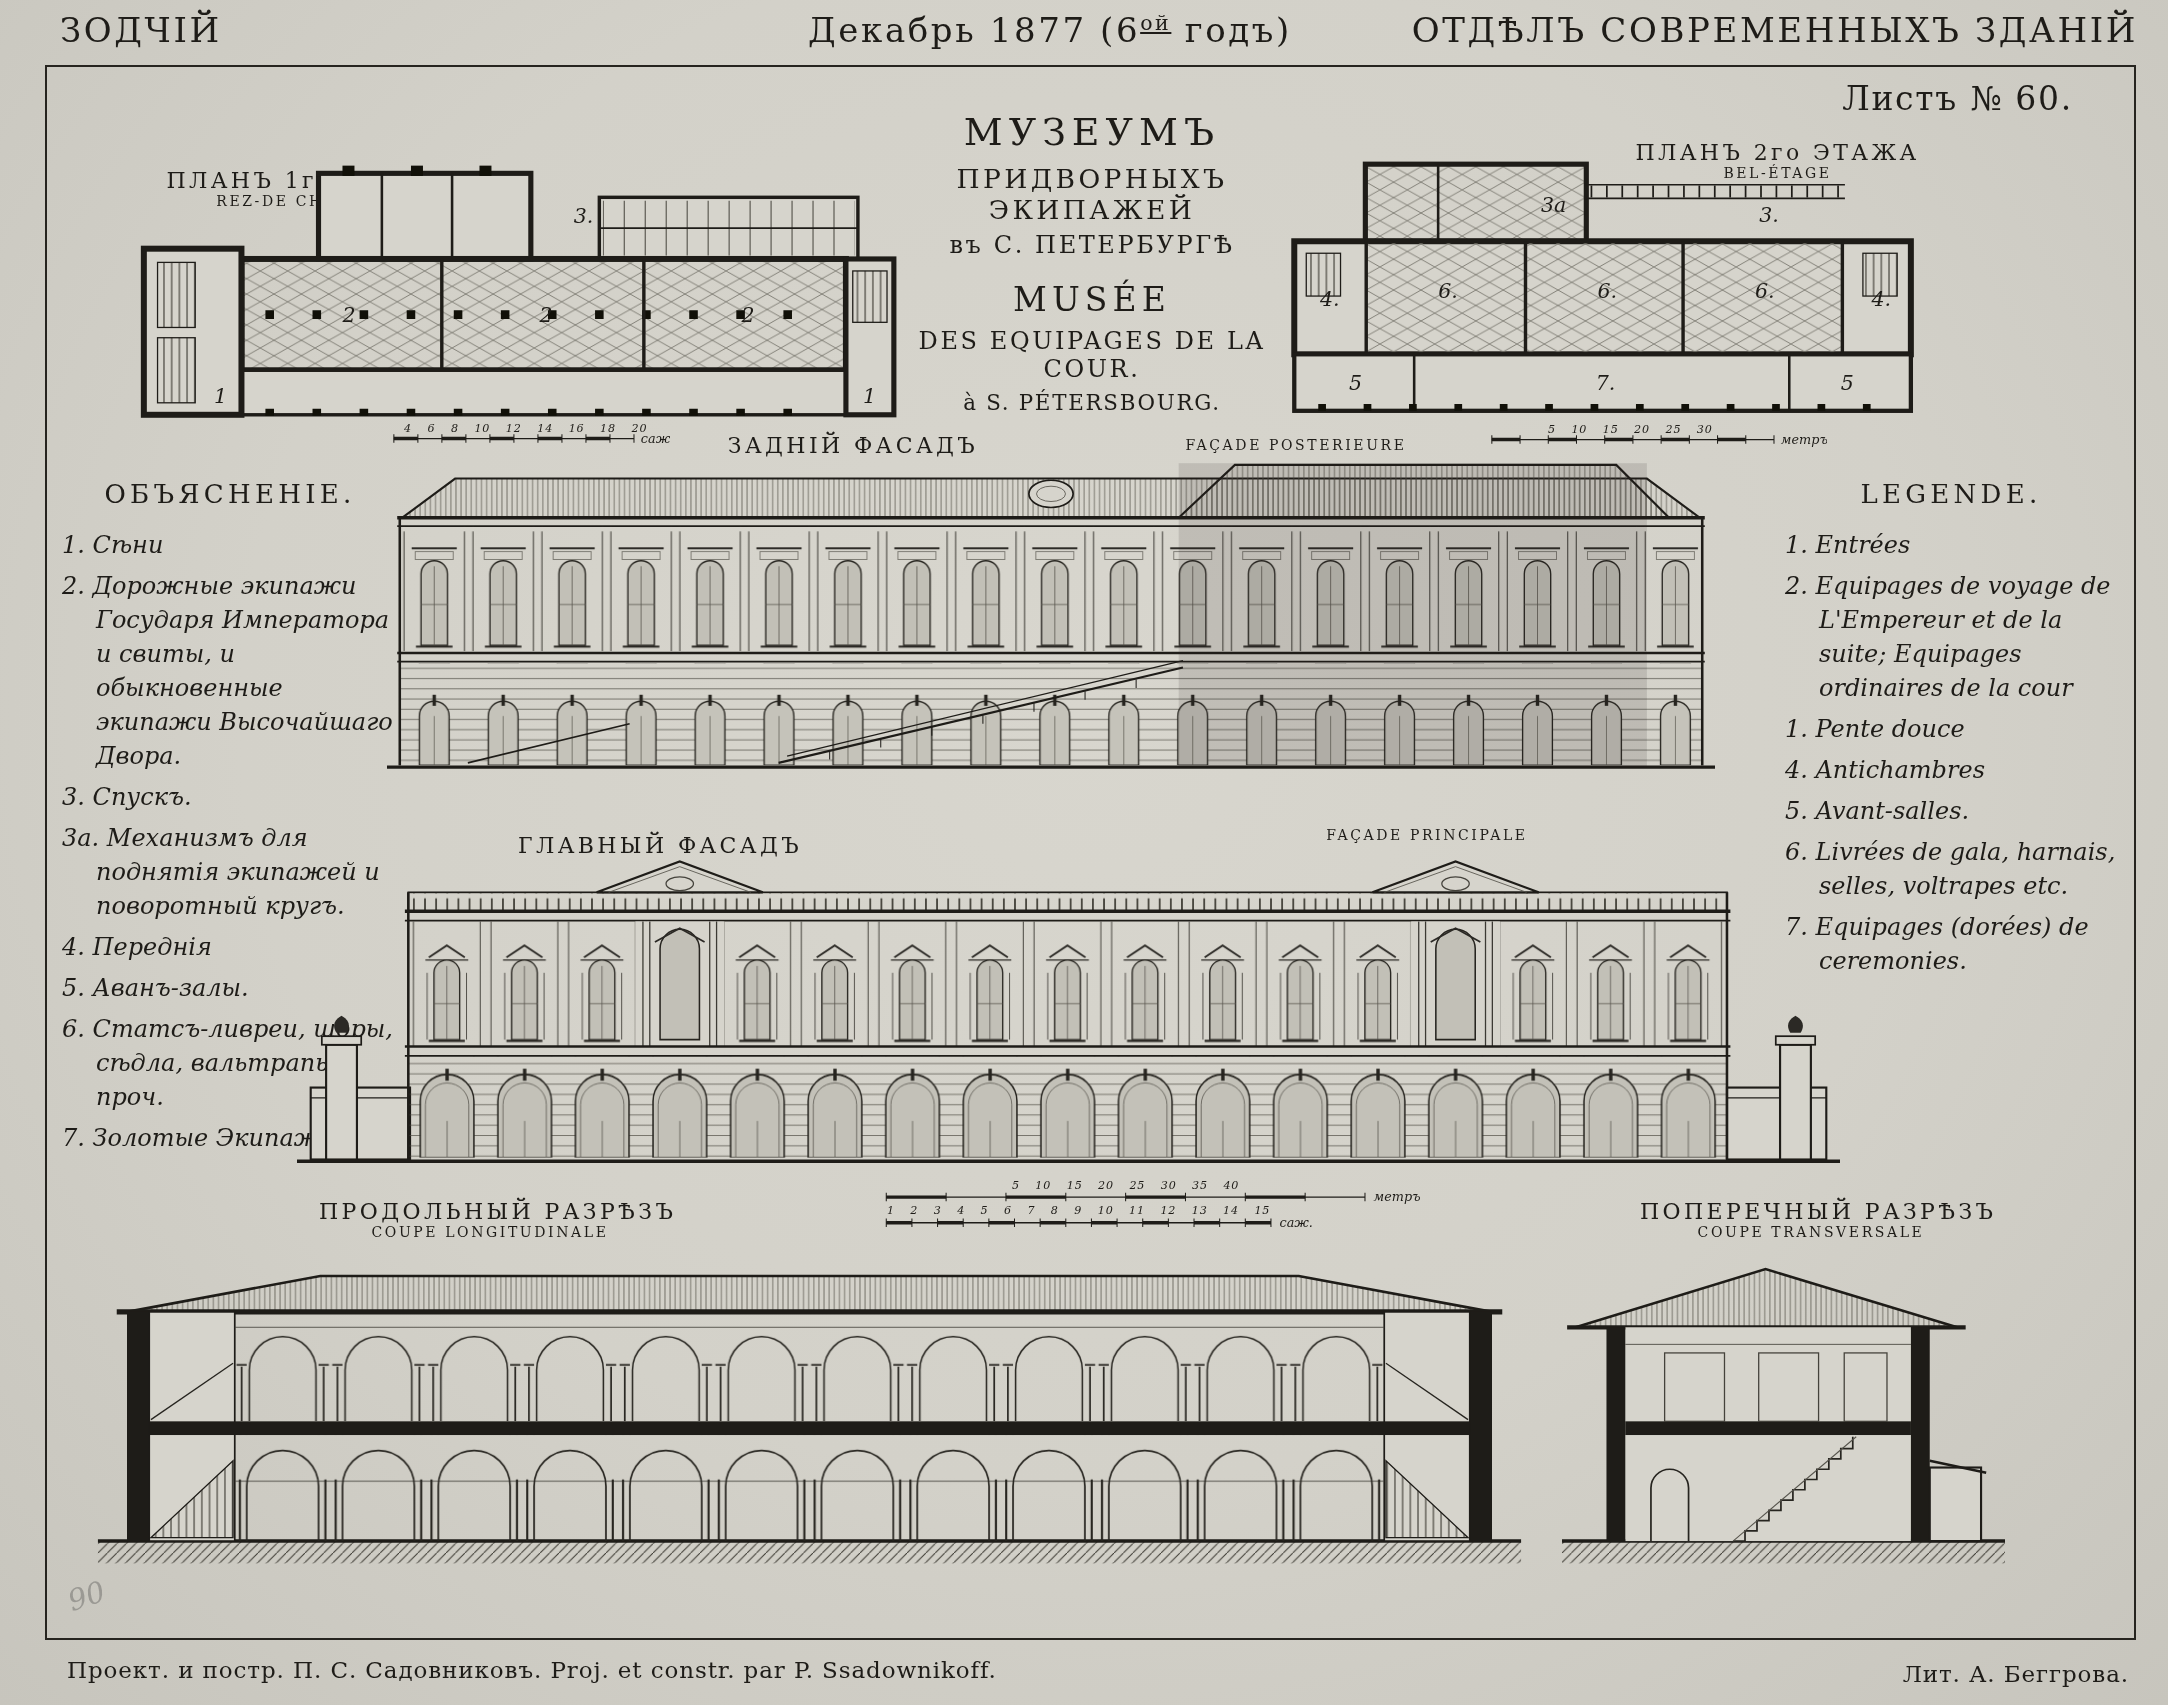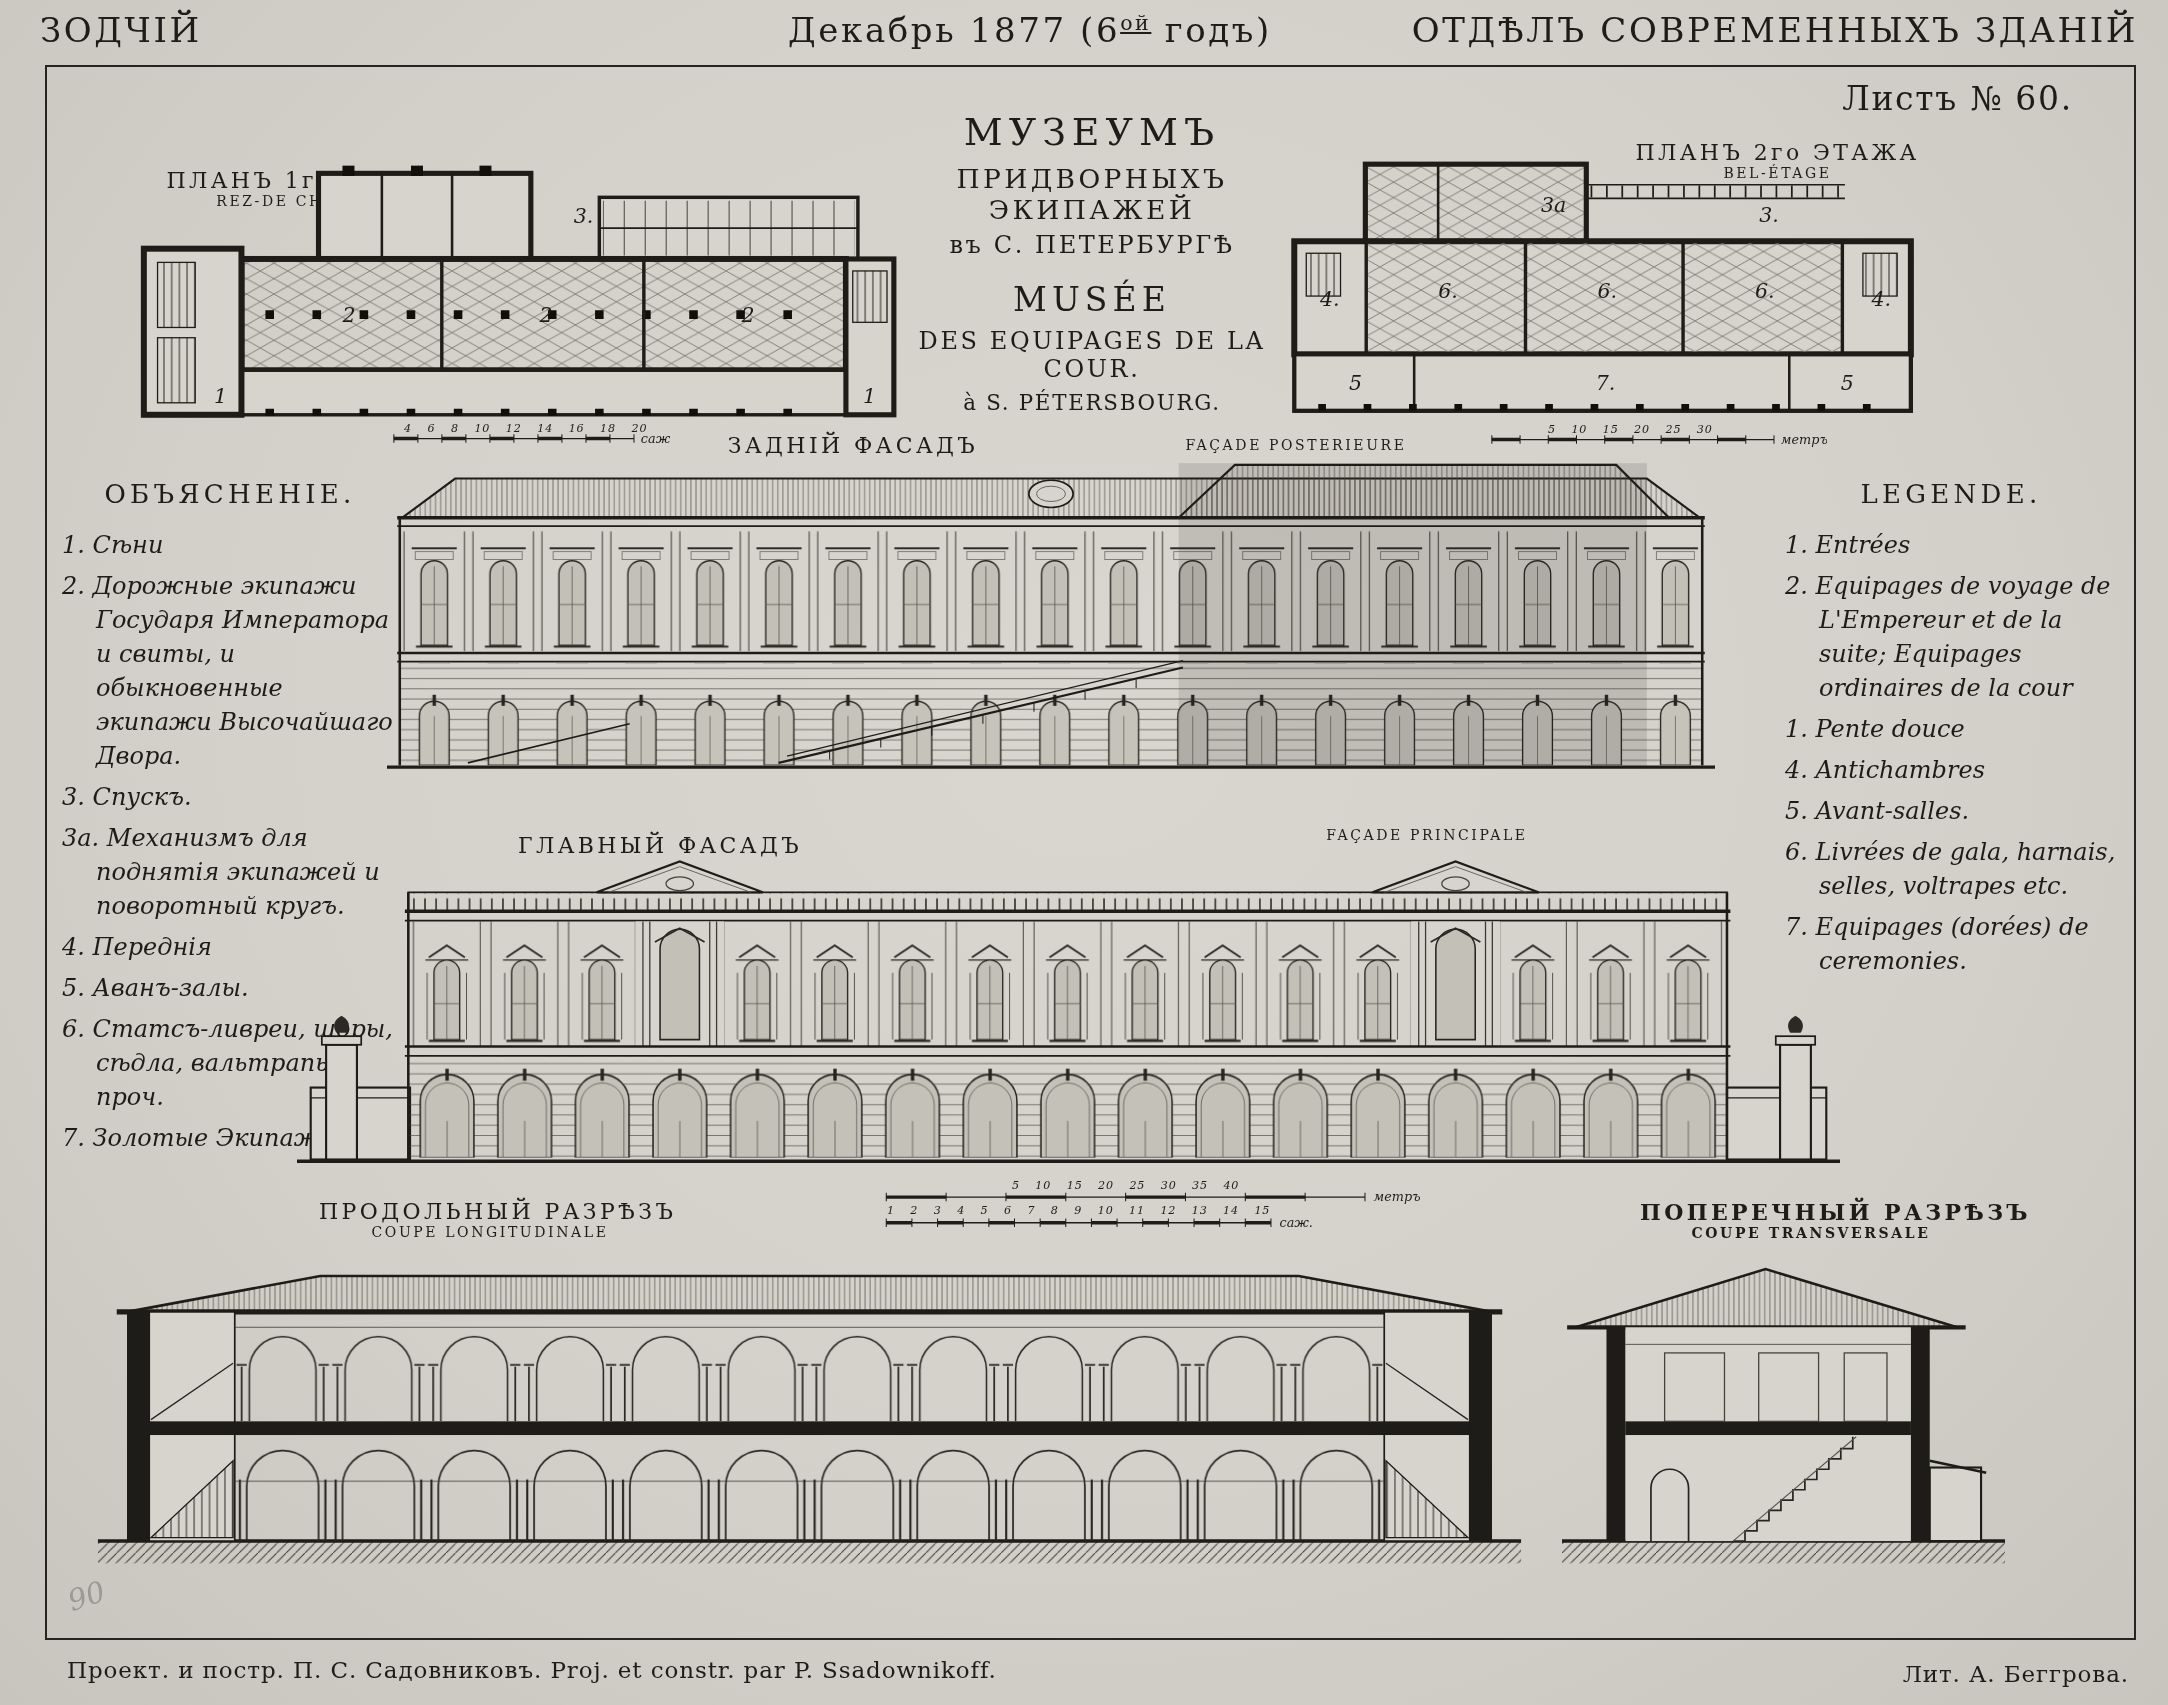--- a/index.html
+++ b/index.html
@@ -5,21 +5,21 @@
   * { margin:0; padding:0; box-sizing:border-box; }
   html,body { width:2168px; height:1705px; }
   body {
     position:relative; overflow:hidden;
     background: radial-gradient(ellipse at 50% 42%, #d8d6ce 0%, #d3d1c9 55%, #c7c5bd 100%);
     font-family:"DejaVu Serif","DejaVu Sans",serif;
     color:#1e1c18;
   }
   .abs { position:absolute; }
   .ctr { text-align:center; }
-  .hdr  { font-size:34px; letter-spacing:2.6px; white-space:nowrap; }
+  .hdr  { font-size:34px; letter-spacing:2.6px; white-space:nowrap;margin-left:20px; }
   .hdr sup { font-size:20.5px; text-decoration:underline; }
   .frame { position:absolute; left:45px; top:65px; width:2091px; height:1575px; border:2.6px solid #26241f; }
   .sheetno { font-size:33px; letter-spacing:1.7px; }
   .cap-ru { font-size:22px; letter-spacing:3.4px; white-space:nowrap; }
   .cap-fr { font-size:14px; letter-spacing:2.6px; white-space:nowrap; }
   .title-ru1 { font-size:38px; letter-spacing:6px; margin-bottom:8.6px; }
   .title-ru2 { font-size:26.5px; letter-spacing:3.4px; margin-bottom:6.8px; }
   .title-ru3 { font-size:24px; letter-spacing:2.6px; margin-bottom:20.5px; }
   .title-fr1 { font-size:33px; letter-spacing:5.1px; margin-bottom:8.6px; }
   .title-fr2 { font-size:24px; letter-spacing:2.6px; margin-bottom:6.8px; }
@@ -387,21 +387,21 @@
     <line x1="62" y1="196" x2="158" y2="130" stroke="#26241f" stroke-width="1.5"></line>
     <rect x="1504" y="70" width="100" height="268" fill="#d6d4cc" stroke="#1e1c18" stroke-width="2"></rect>
     <path d="M1602,334 L1506,334 L1506,244 Z" fill="url(#pStairV)" stroke="#1e1c18" stroke-width="1.5"></path>
     <line x1="1602" y1="196" x2="1506" y2="130" stroke="#26241f" stroke-width="1.5"></line>
   </g>
   <rect x="160" y="76" width="1344" height="122" fill="url(#pArcUp)"></rect>
   <rect x="60" y="198" width="1544" height="16" fill="#1e1c18"></rect>
   <rect x="160" y="214" width="1344" height="124" fill="url(#pArcLo)"></rect>
 </svg>
 
-<div class="abs ctr" style="left:1640px; top:1199px; width:342px;font-weight:bold;">
+<div class="abs ctr" style="left:1640px; top:1199px; width:342px;">
   <div class="cap-ru">ПОПЕРЕЧНЫЙ РАЗРѢЗЪ</div>
   <div class="cap-fr">COUPE TRANSVERSALE</div>
 </div>
 
 <svg class="abs" style="left:1562px; top:1252px;" width="443" height="325" viewBox="0 0 518 380">
   <g>
     <rect x="0" y="338" width="518" height="26" fill="url(#pGround)"></rect>
     <line x1="0" y1="338" x2="518" y2="338" stroke="#1e1c18" stroke-width="4"></line>
   </g>
   <g>

